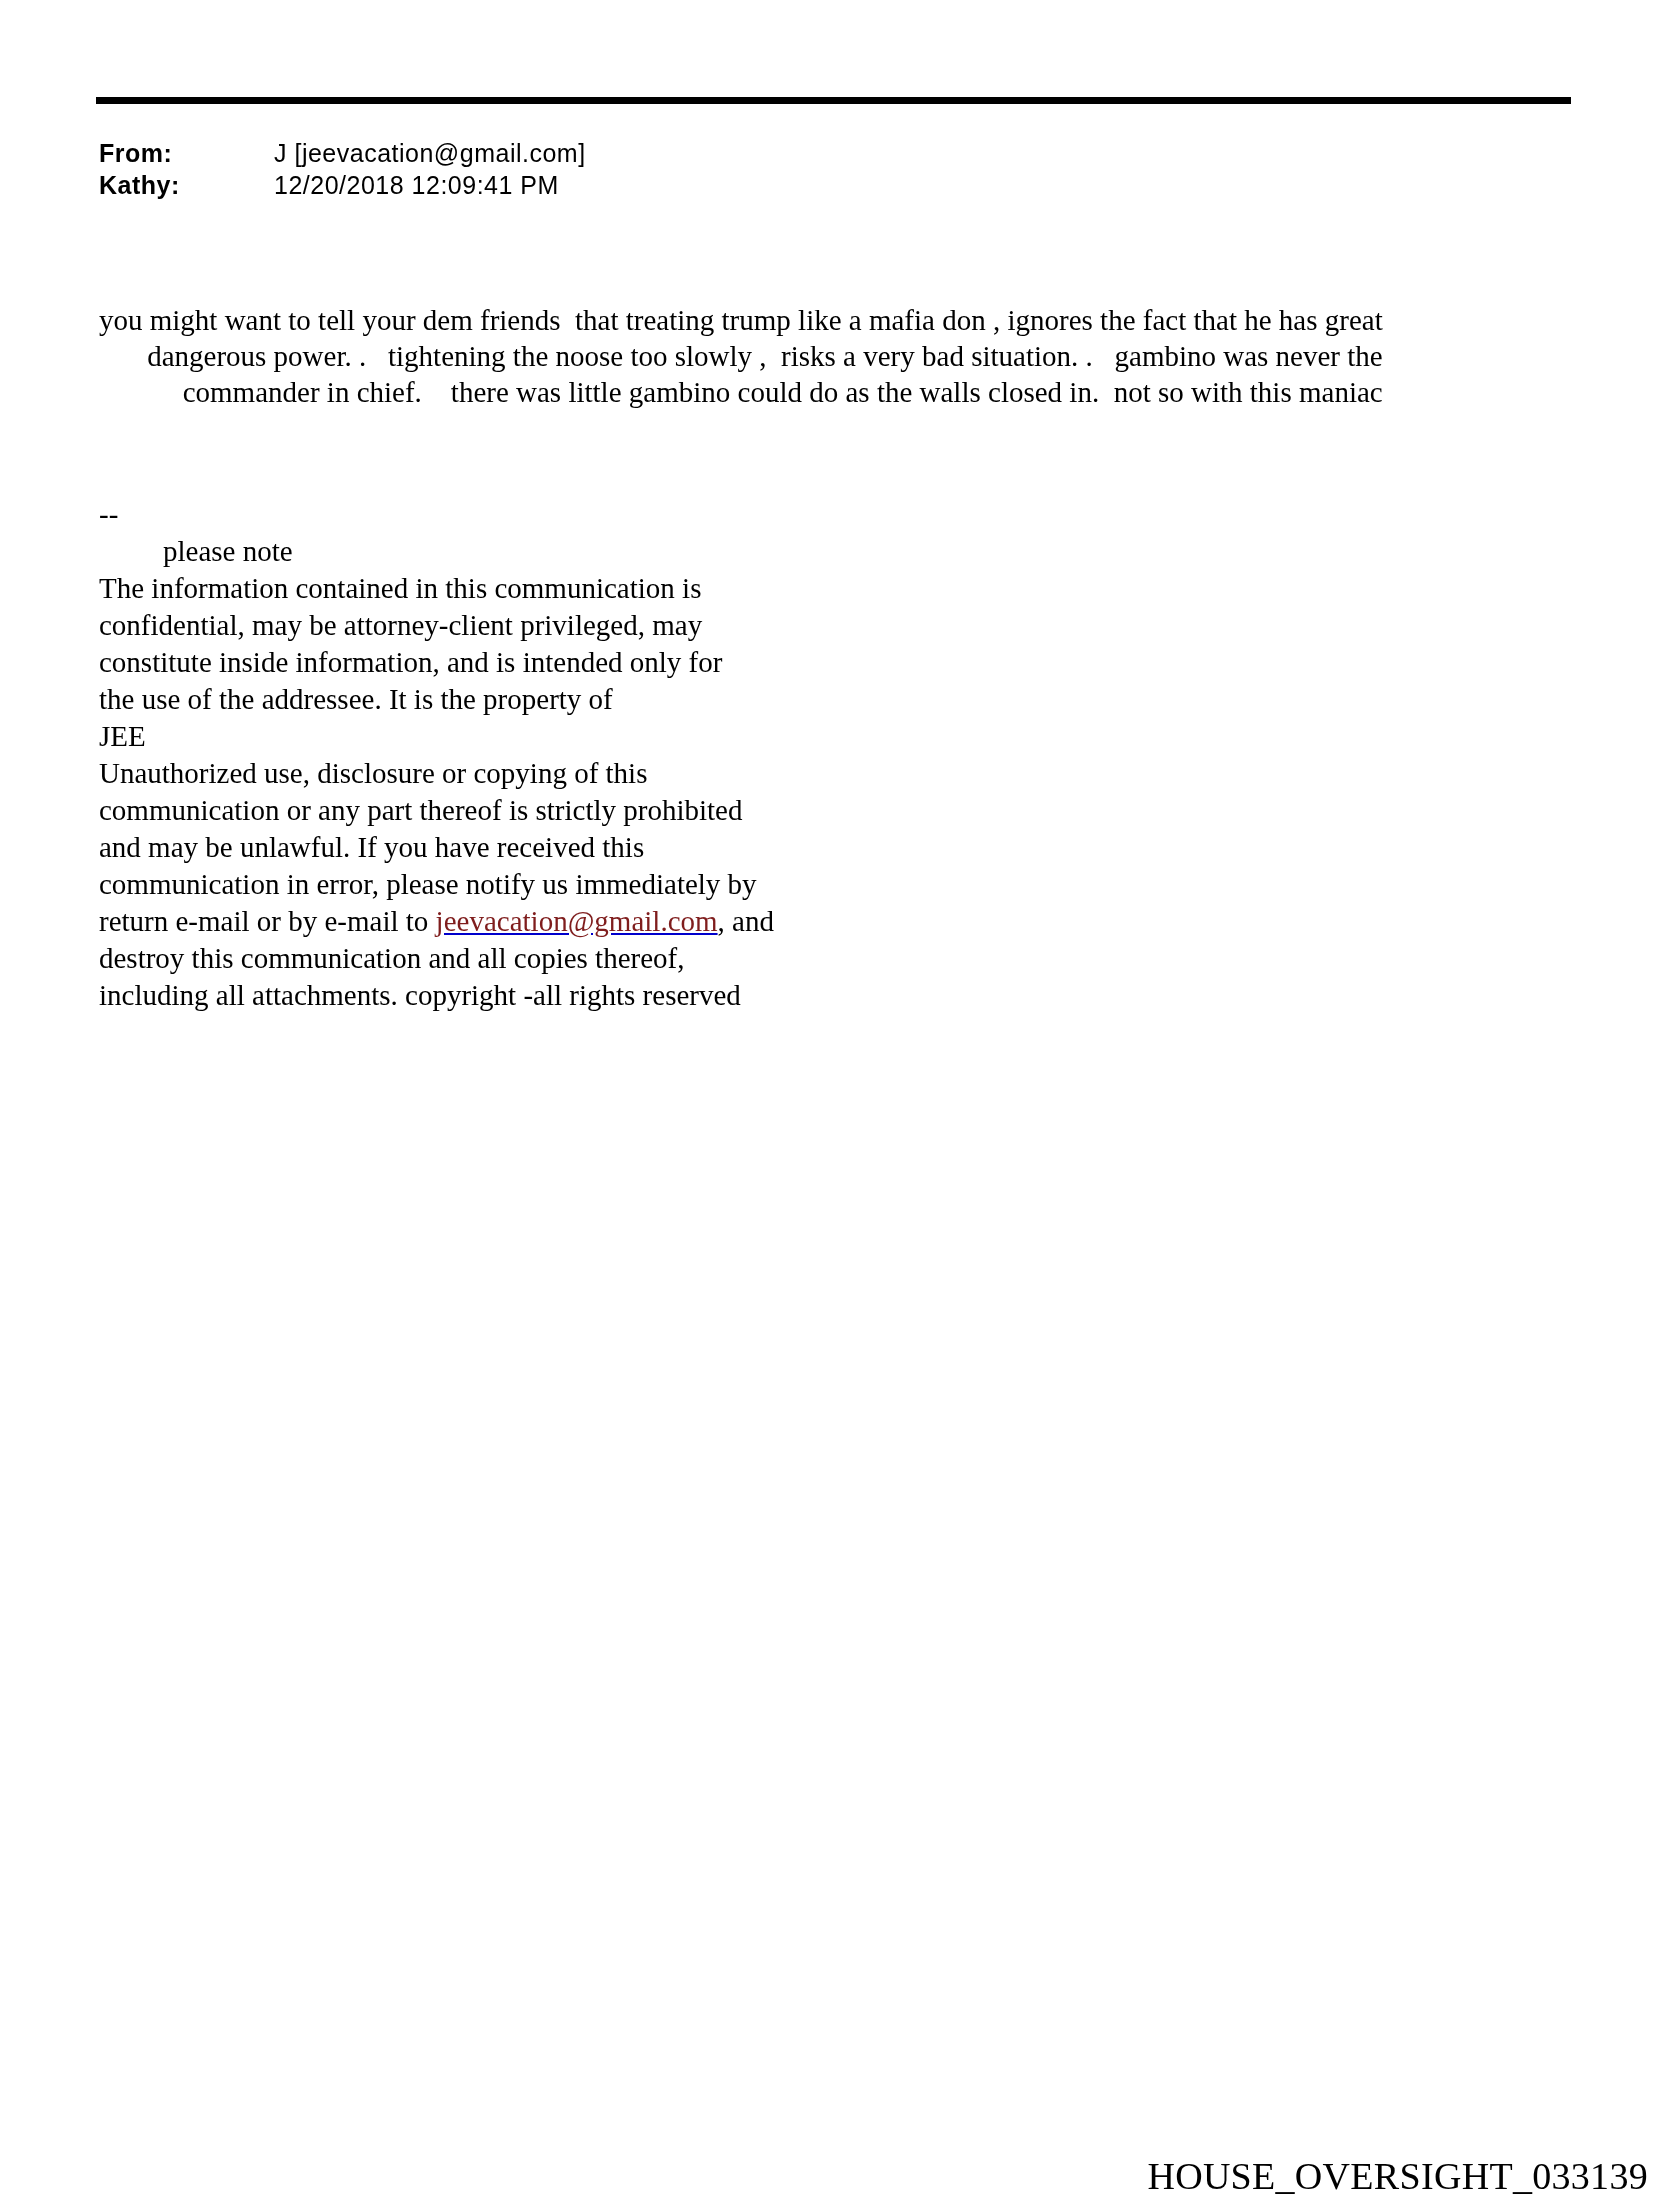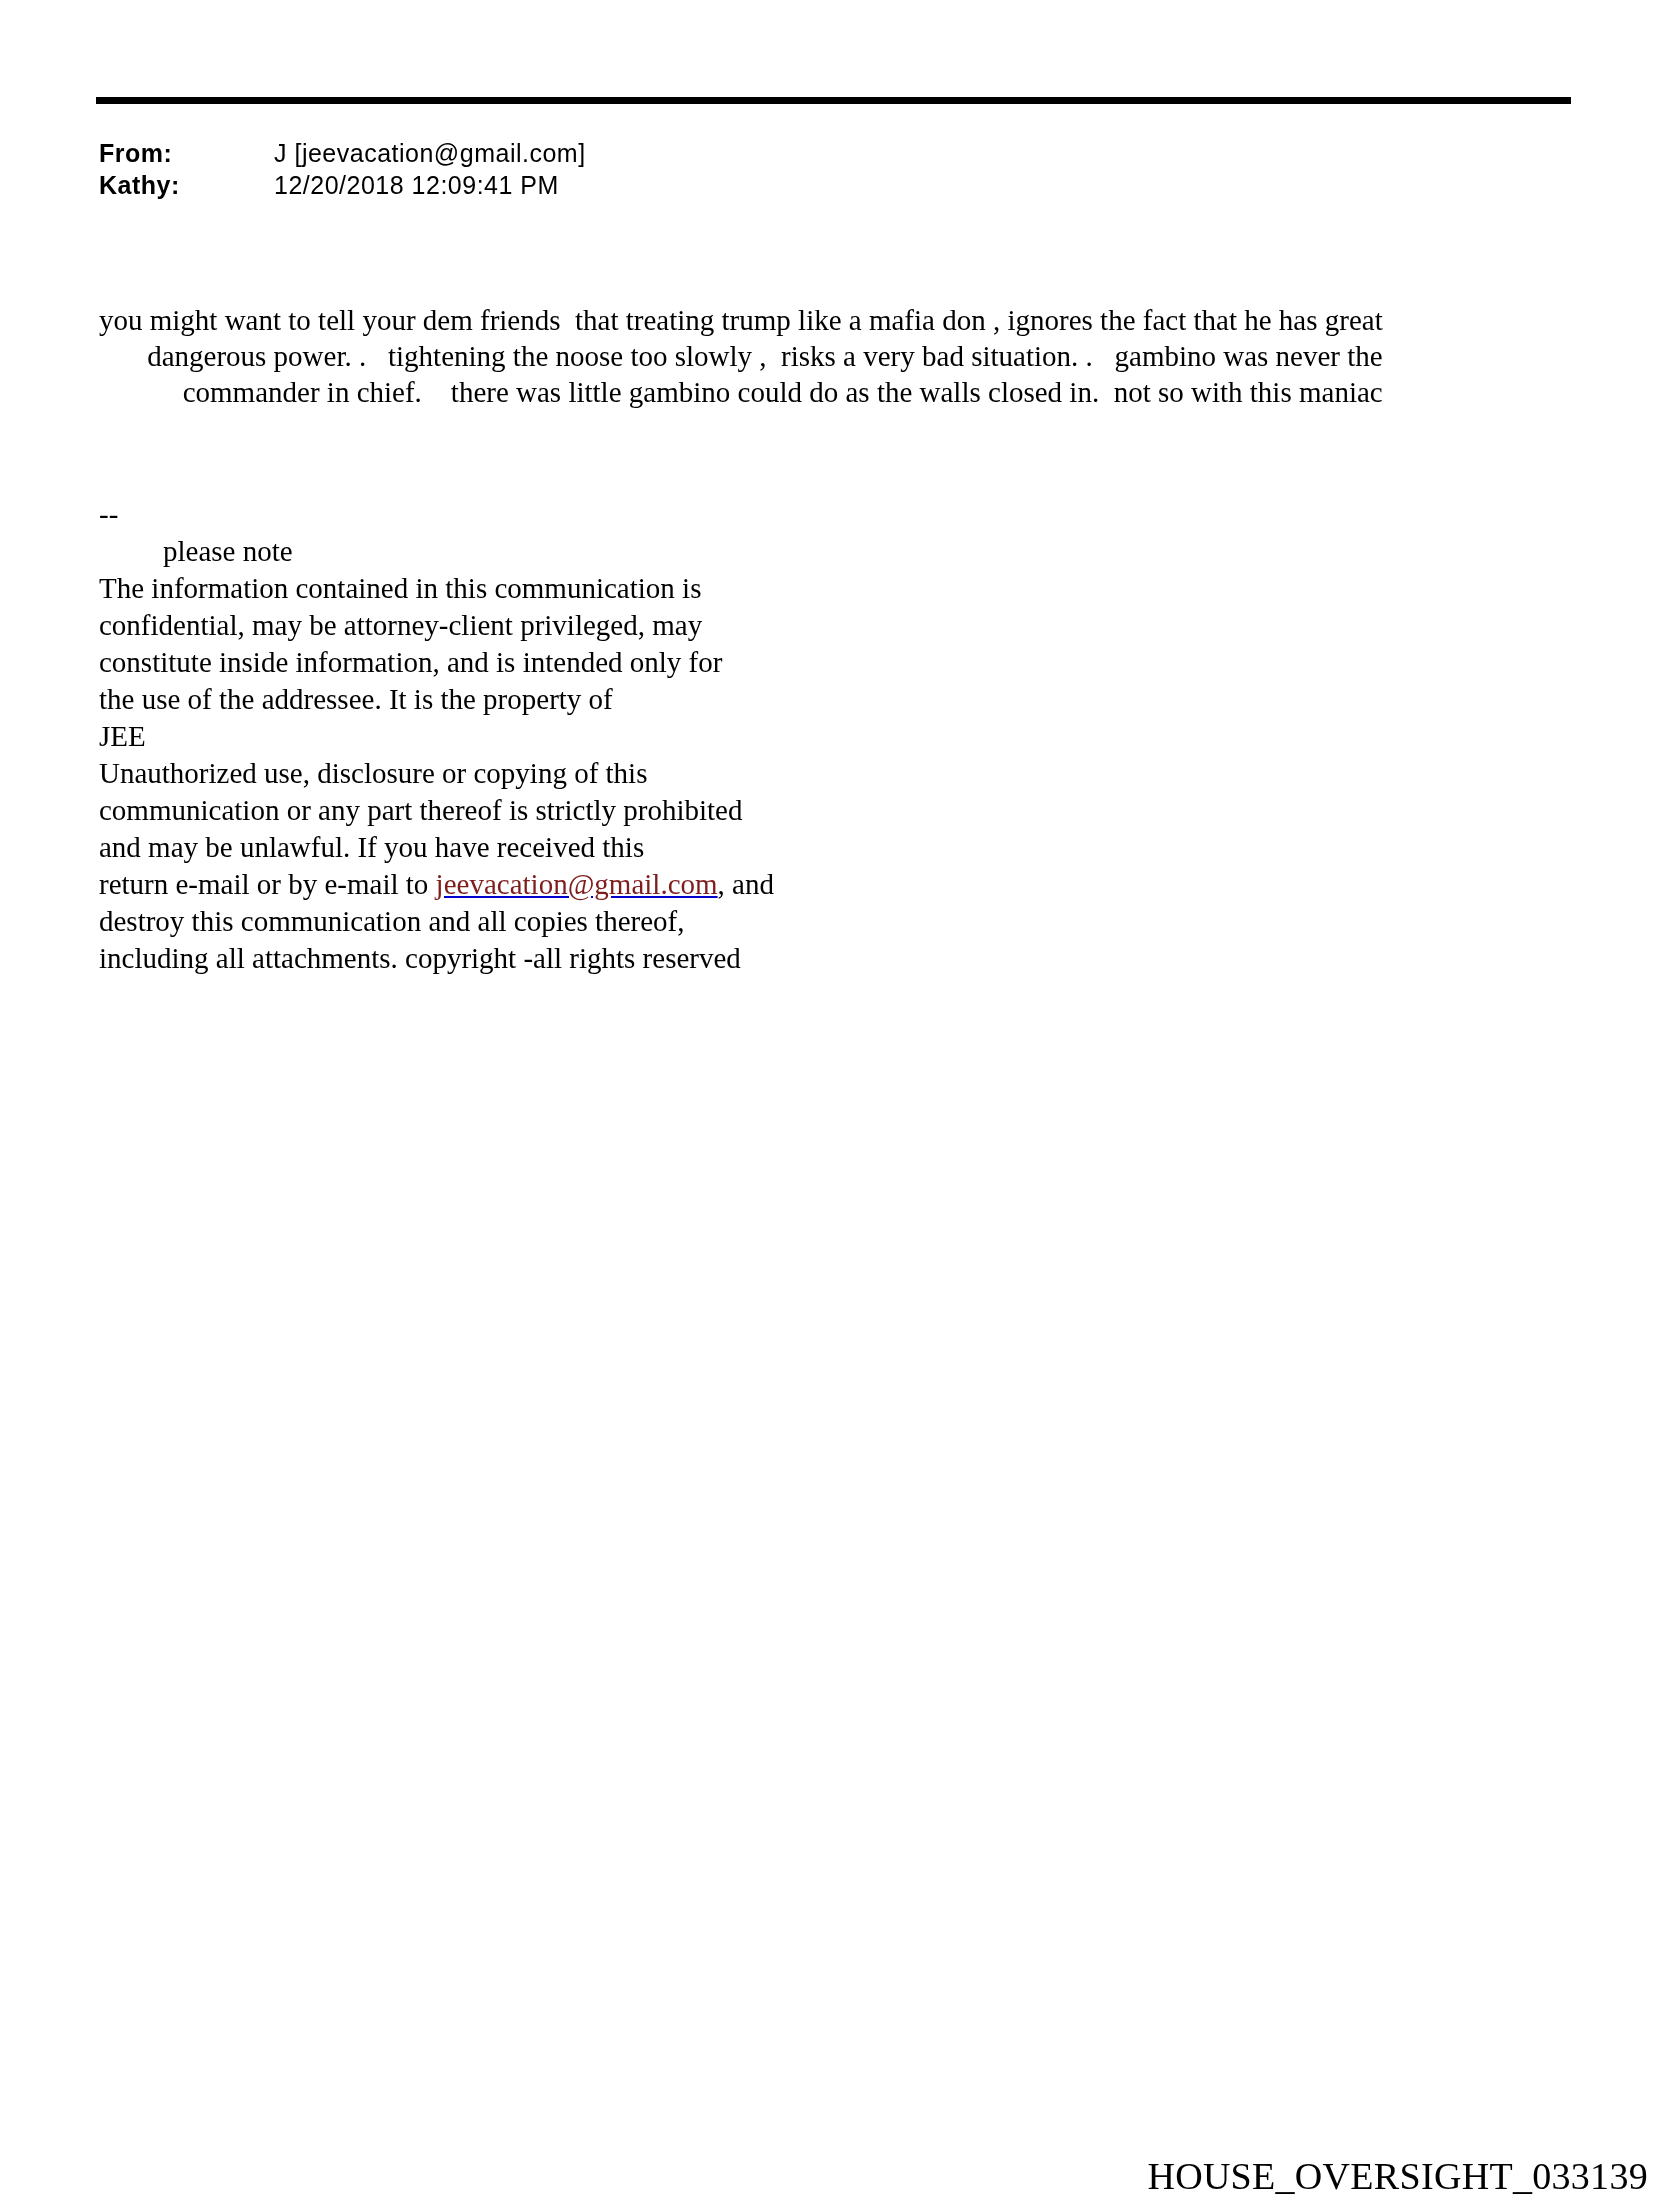--- a/index.html
+++ b/index.html
@@ -101,20 +101,21 @@
     <div class="sline">--</div>
     <div class="sline note">please note</div>
     <div class="sline">The information contained in this communication is</div>
     <div class="sline">confidential, may be attorney-client privileged, may</div>
     <div class="sline">constitute inside information, and is intended only for</div>
     <div class="sline">the use of the addressee. It is the property of</div>
     <div class="sline">JEE</div>
     <div class="sline">Unauthorized use, disclosure or copying of this</div>
     <div class="sline">communication or any part thereof is strictly prohibited</div>
     <div class="sline">and may be unlawful. If you have received this</div>
+    <div class="sline">communication in error, please notify us immediately by</div>
     <div class="sline"><span>return e-mail or by e-mail to </span><a class="email-link" href="#">jeevacation@gmail.com</a><span>, and</span></div>
     <div class="sline">destroy this communication and all copies thereof,</div>
     <div class="sline">including all attachments. copyright -all rights reserved</div>
   </div>
 
   <div class="footer">HOUSE_OVERSIGHT_033139</div>
 
 </div>
 
 

